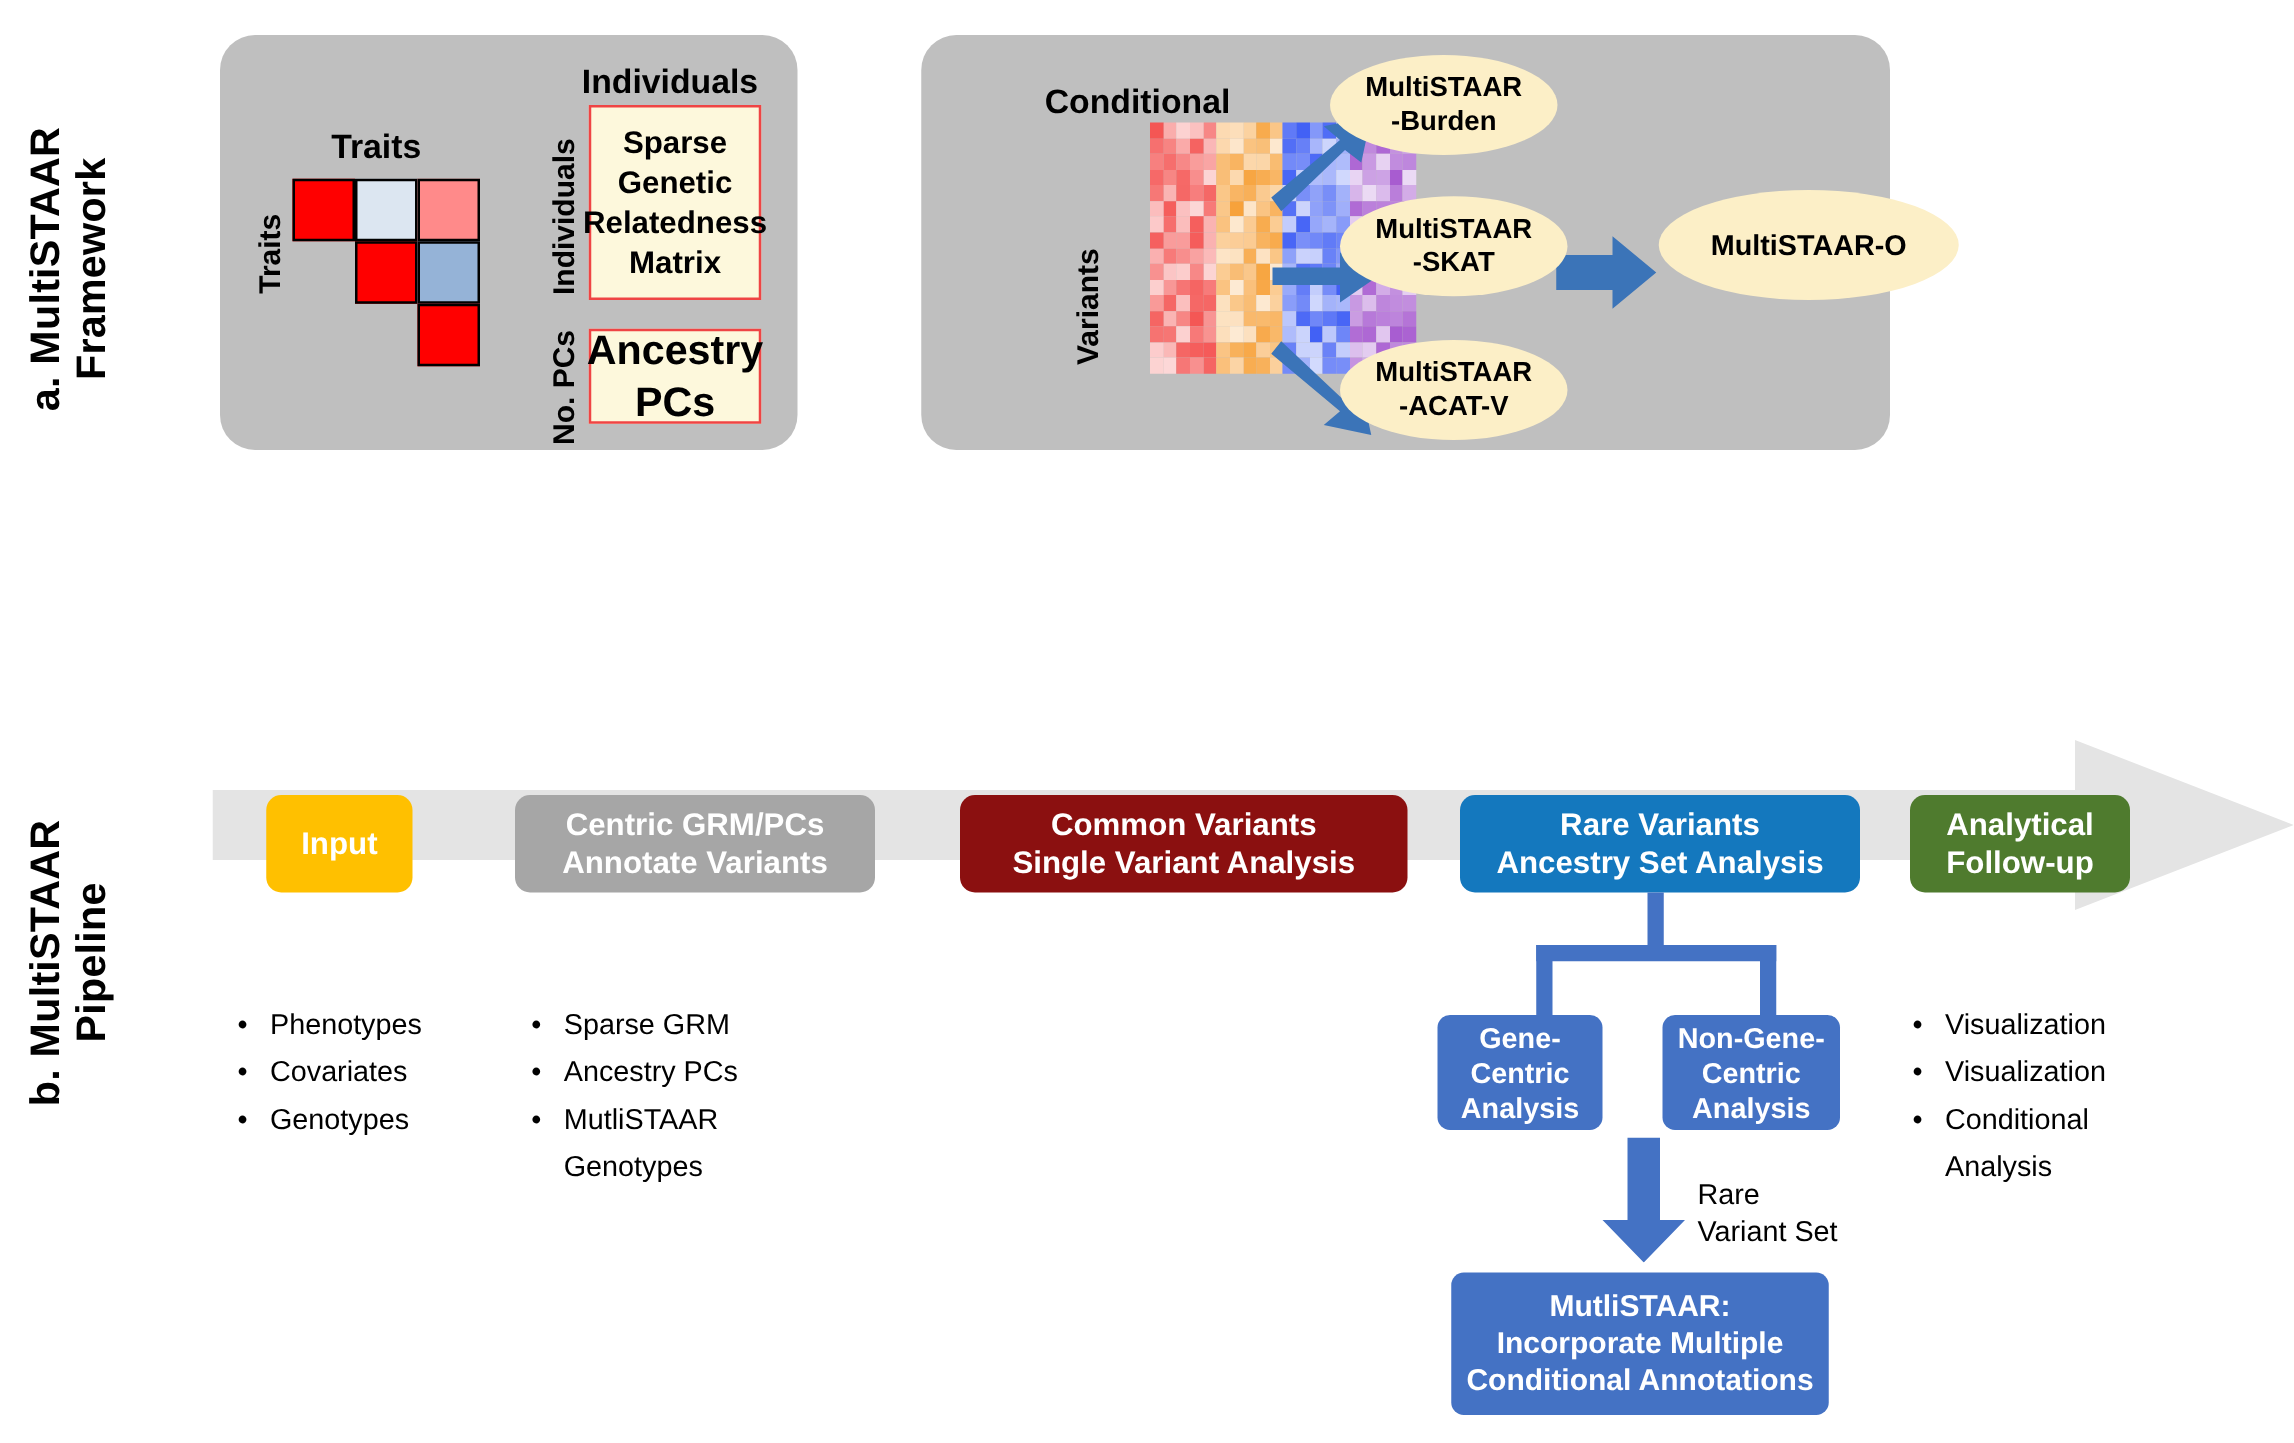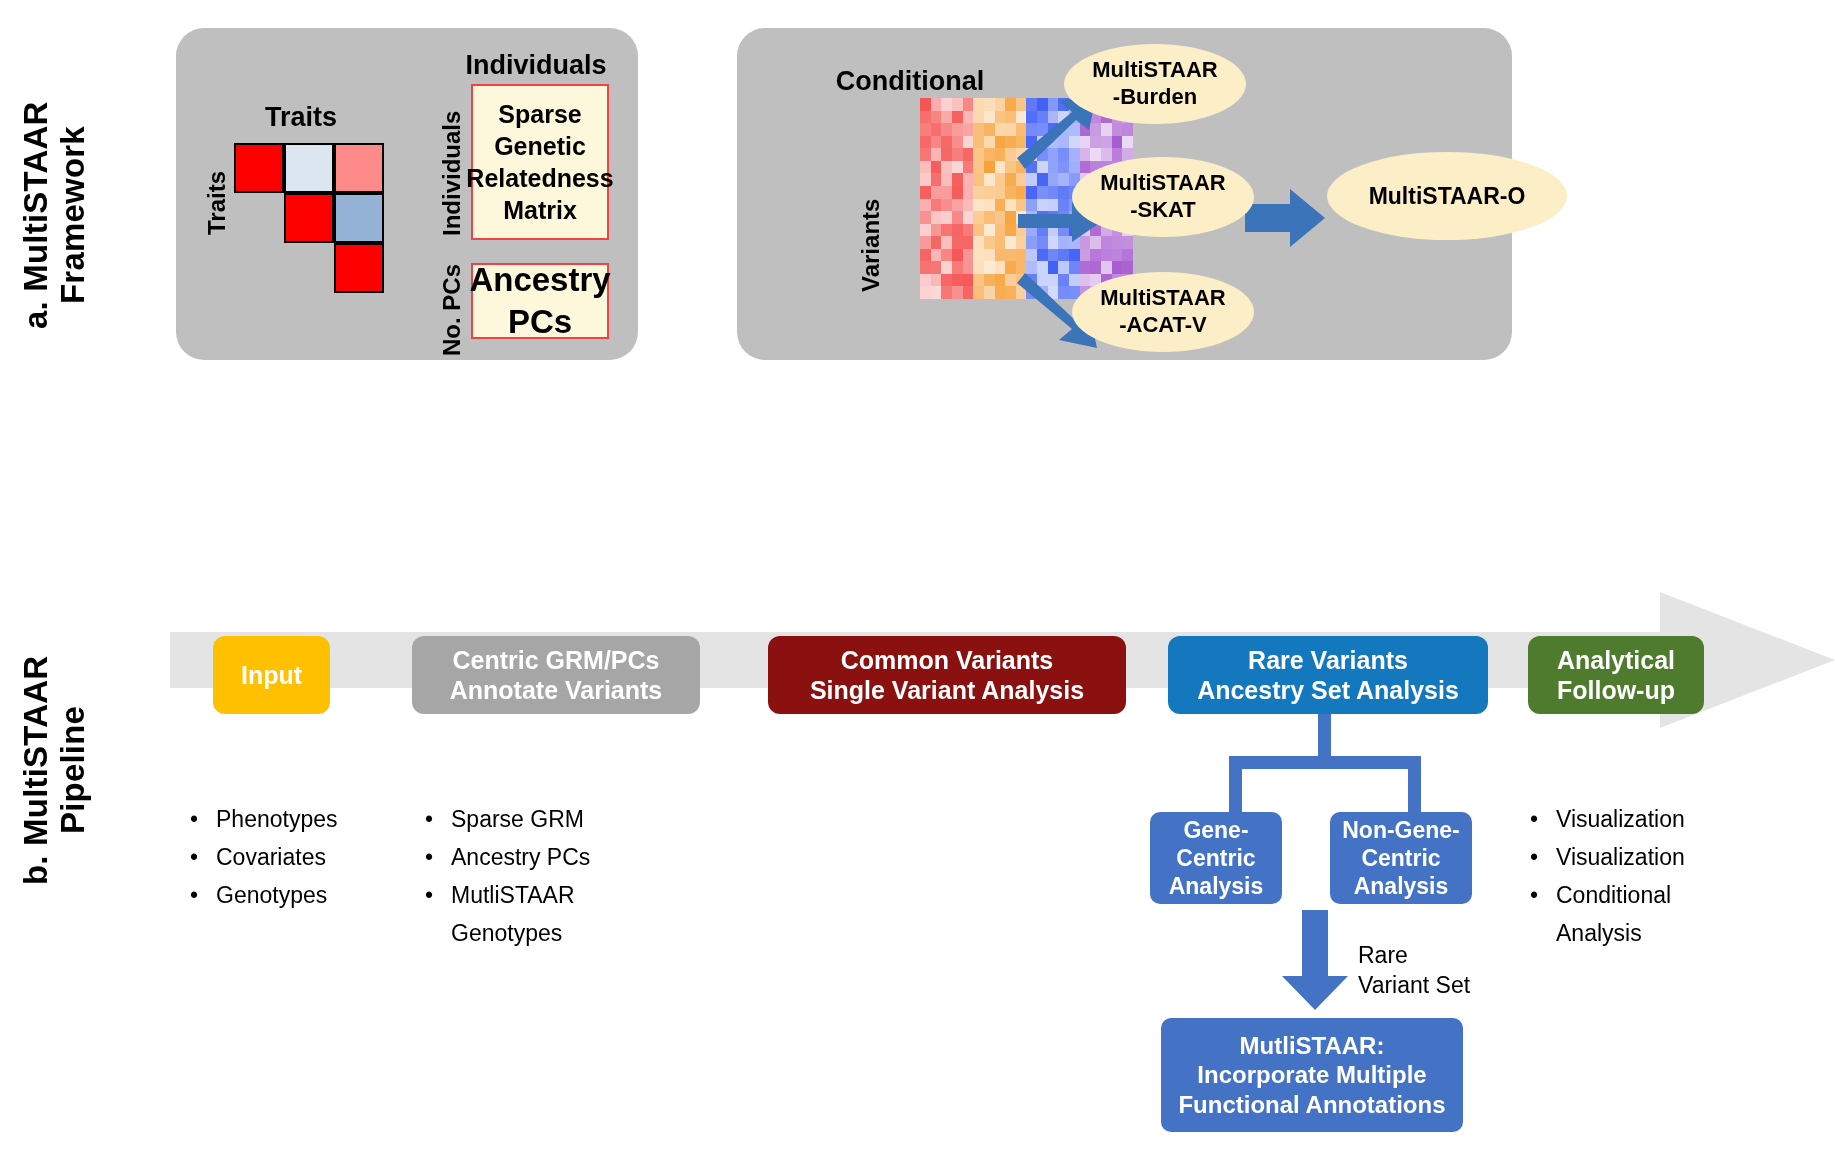--- a/index.html
+++ b/index.html
@@ -590,15 +590,15 @@
 
 <div class="note" style="left:1358px;top:940px;width:190px;">
   <div>Rare</div>
   <div>Variant Set</div>
 </div>
 
 <div class="bbox" style="left:1161px;top:1018px;width:302px;height:114px;font-size:24px;">
   <span>
     <span>MutliSTAAR:</span><br>
     <span>Incorporate Multiple</span><br>
-    <span>Functional Annotations</span>
+    <span>Conditional Annotations</span>
   </span>
 </div>
 
 </body></html>

